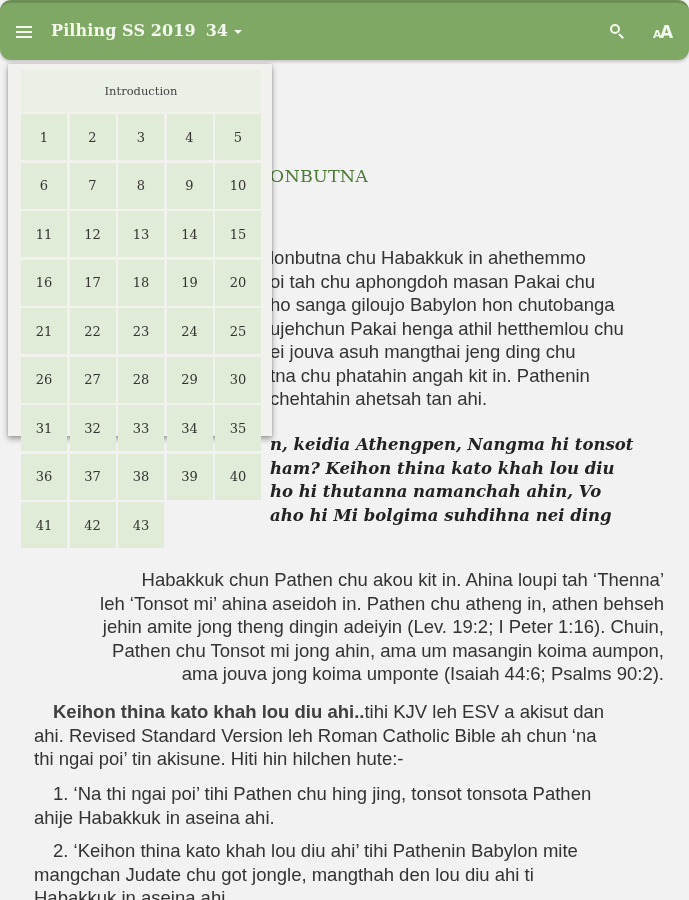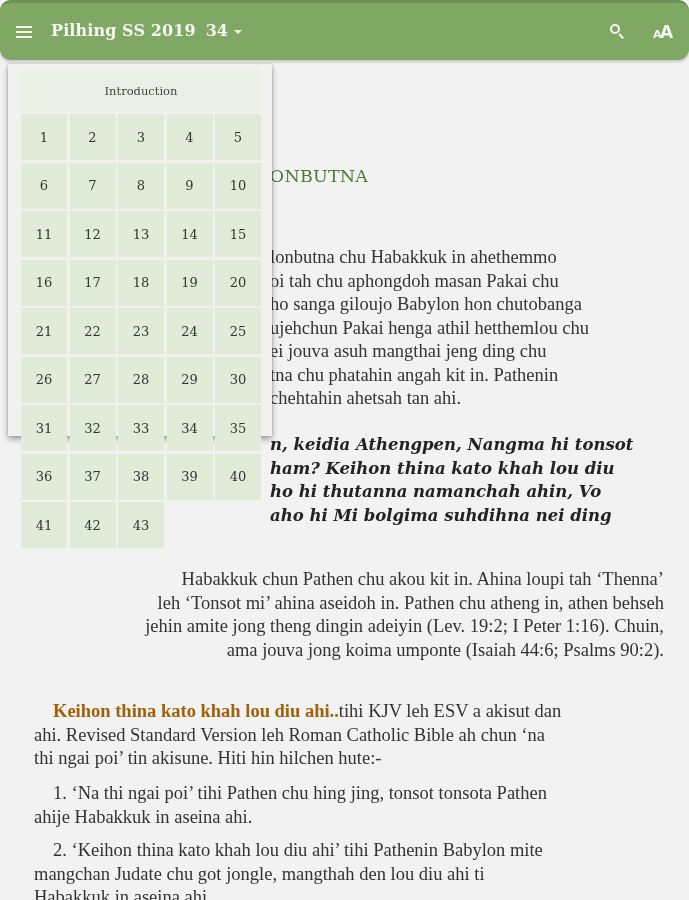--- a/index.html
+++ b/index.html
@@ -29,30 +29,30 @@
       border-left: 4px solid transparent; border-right: 4px solid transparent; border-top: 4px solid #f4f8ef; }
     .search-btn { position: absolute; left: 606px; top: 18px; width: 22px; height: 22px; cursor: pointer; }
     .search-btn .lens { position: absolute; left: 4px; top: 3px; width: 10px; height: 10px; border: 2px solid #f4f8ef; border-radius: 50%; }
     .search-btn .handle { position: absolute; left: 13px; top: 12px; width: 6px; height: 2px; background: #f4f8ef; transform: rotate(45deg); transform-origin: left center; }
     .font-btn { position: absolute; left: 650px; top: 17px; width: 28px; height: 24px; cursor: pointer; font-family: "DejaVu Sans", sans-serif; font-weight: bold; color: #f4f8ef; }
     .font-btn .small { position: absolute; left: 3px; top: 8px; font-size: 11px; }
     .font-btn .big { position: absolute; left: 10px; top: 2px; font-size: 17px; }
 
     .content { position: absolute; left: 0; top: 60px; width: 689px; height: 840px; overflow: hidden; }
     .heading { position: absolute; left: 34px; top: 106px; width: 640px; font-family: "DejaVu Serif", serif; font-size: 17.5px; color: #4a7a35; letter-spacing: 0.2px; white-space: nowrap; }
-    .para { position: absolute; left: 34px; width: 630px; font-family: Liberation Serif, serif; font-size: 18.5px; line-height: 23.5px; color: #333; }
+    .para { position: absolute; left: 34px; width: 630px; font-family: Liberation Sans, sans-serif; font-size: 18.5px; line-height: 23.5px; color: #333; }
     .para .ln { display: block; white-space: nowrap; }
     .indent { padding-left: 19px; }
     .p-intro { top: 186px; }
     .p-intro .ln { padding-left: 236px; }
     .p-quote { top: 373px; font-style: italic; font-weight: bold; color: #222; font-family: "DejaVu Serif", serif; font-size: 16.5px; }
     .p-quote .ln { padding-left: 236px; }
     .p-hab { top: 508px; text-align: right; }
     .p-kjv { top: 640px; }
-    .p-kjv b { color: #a16207; }
+    .p-kjv b { color: #404040; }
     .p-n1 { top: 722px; }
     .p-n2 { top: 779px; }
 
     .popup {
       position: absolute; left: 8px; top: 64px; width: 264px; height: 372px;
       background: #f1f1ee;
       box-shadow: 0 3px 6px rgba(0,0,0,0.35), 0 0 2px rgba(0,0,0,0.2);
       z-index: 10;
     }
     .intro-btn {
@@ -112,20 +112,21 @@
     <span class="ln">n, keidia Athengpen, Nangma hi tonsot</span>
     <span class="ln">ham? Keihon thina kato khah lou diu</span>
     <span class="ln">ho hi thutanna namanchah ahin, Vo</span>
     <span class="ln">aho hi Mi bolgima suhdihna nei ding</span>
   </div>
 
   <div class="para p-hab">
     <span class="ln indent">Habakkuk chun Pathen chu akou kit in. Ahina loupi tah ‘Thenna’</span>
     <span class="ln">leh ‘Tonsot mi’ ahina aseidoh in. Pathen chu atheng in, athen behseh</span>
     <span class="ln">jehin amite jong theng dingin adeiyin (Lev. 19:2; I Peter 1:16). Chuin,</span>
+    <span class="ln">Pathen chu Tonsot mi jong ahin, ama um masangin koima aumpon,</span>
     <span class="ln">ama jouva jong koima umponte (Isaiah 44:6; Psalms 90:2).</span>
   </div>
 
   <div class="para p-kjv">
     <span class="ln indent"><b>Keihon thina kato khah lou diu ahi..</b><span>tihi KJV leh ESV a akisut dan</span></span>
     <span class="ln">ahi. Revised Standard Version leh Roman Catholic Bible ah chun ‘na</span>
     <span class="ln">thi ngai poi’ tin akisune. Hiti hin hilchen hute:-</span>
   </div>
 
   <div class="para p-n1">

